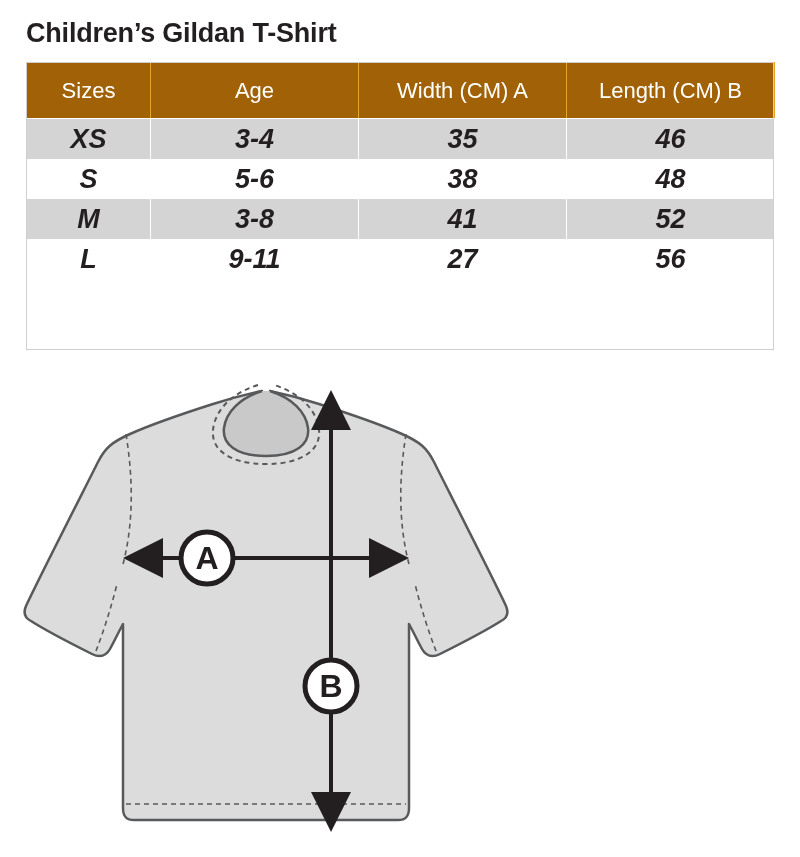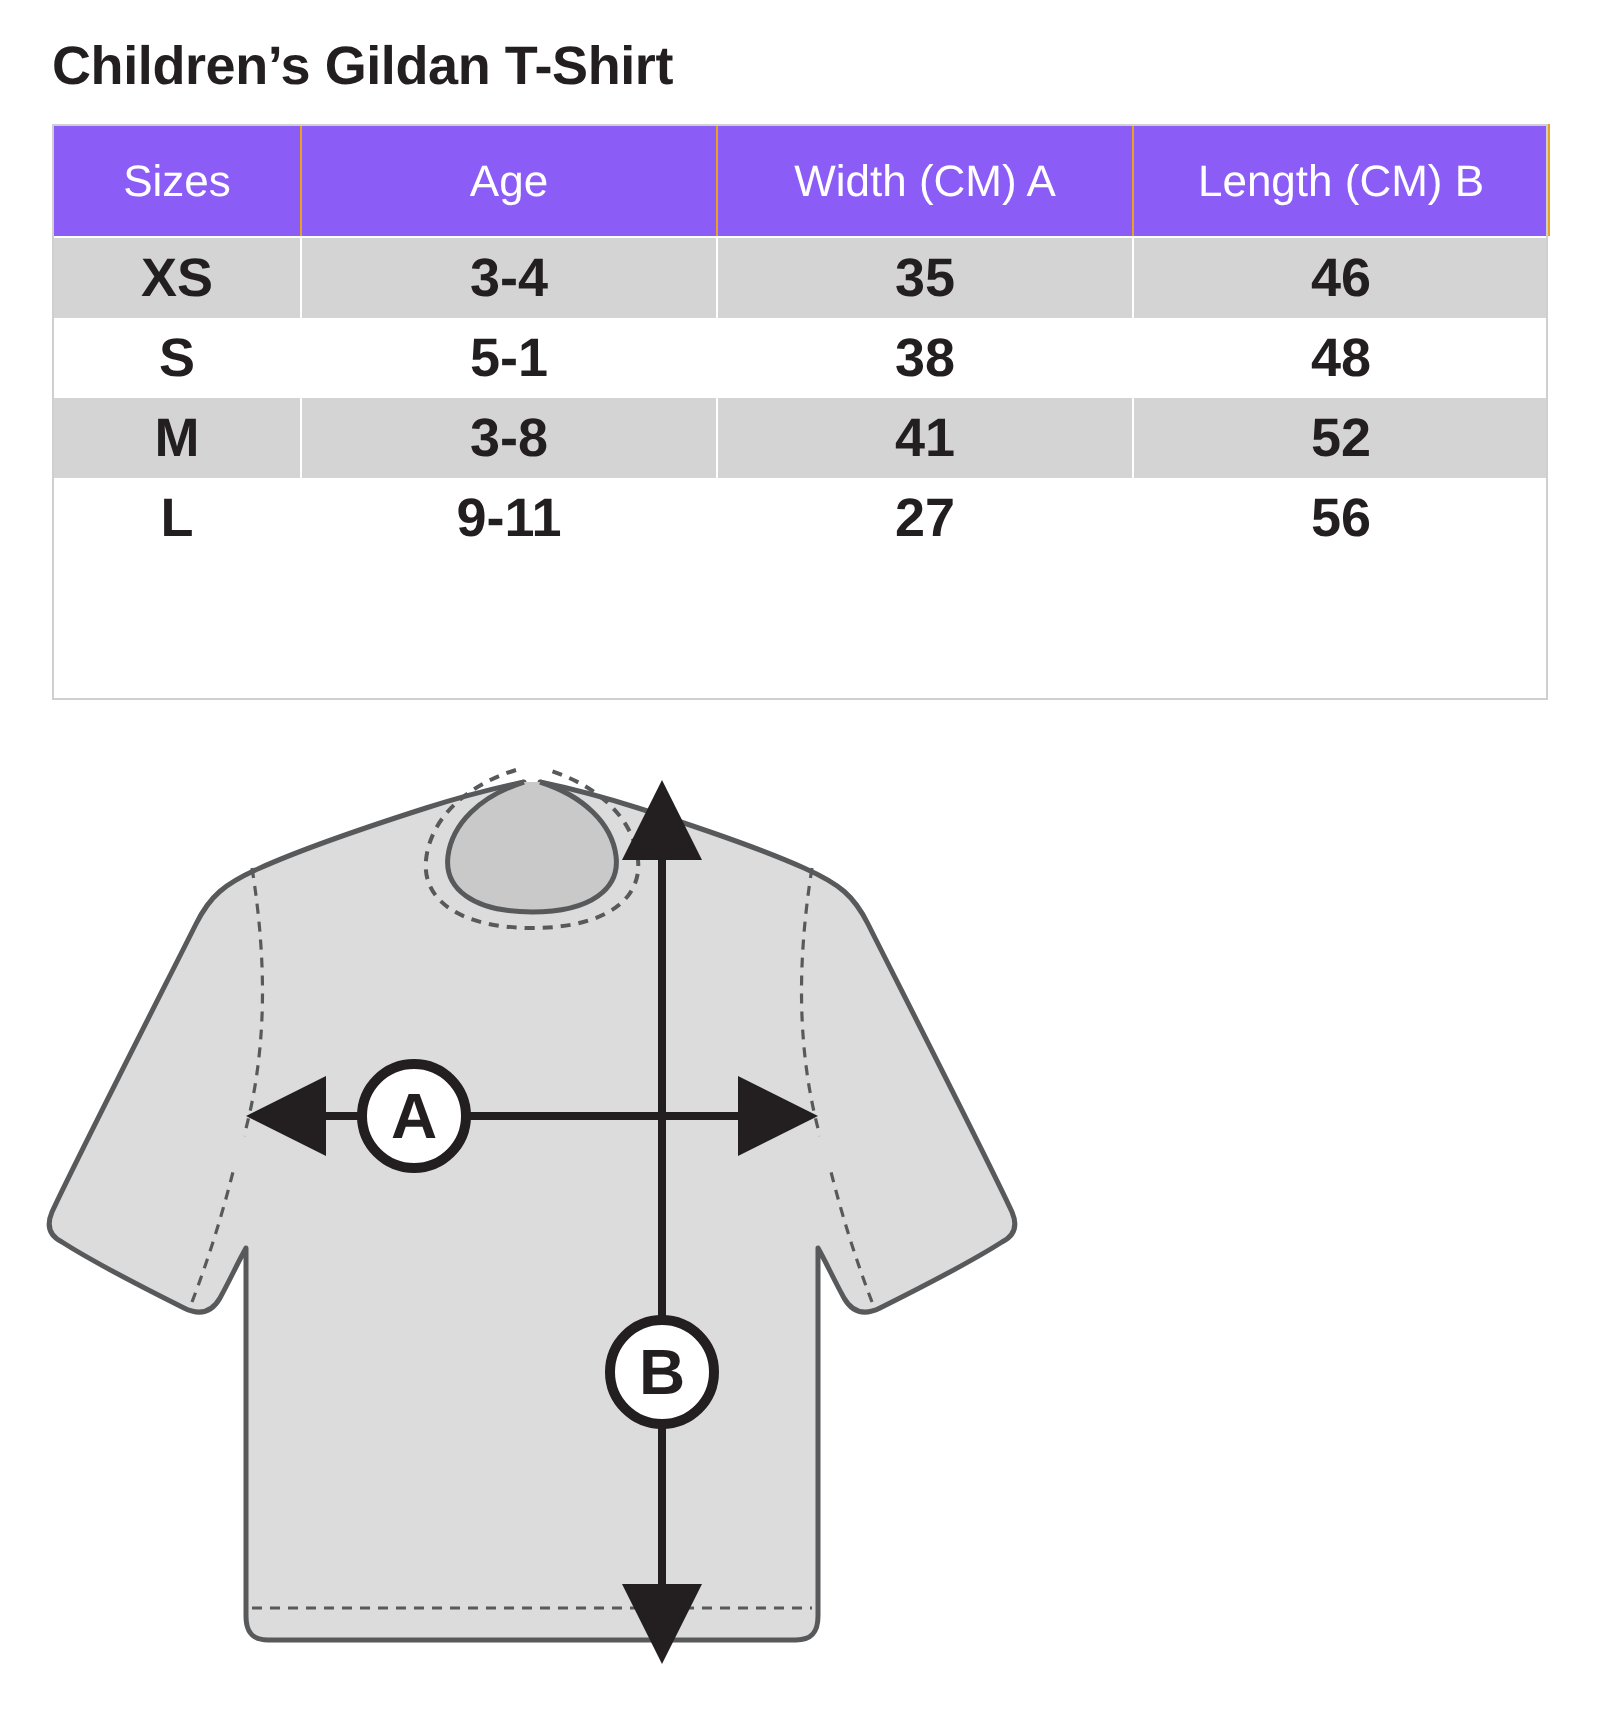--- a/index.html
+++ b/index.html
@@ -39,37 +39,38 @@
     border-collapse: collapse;
     table-layout: fixed;
   }
   table.size-table th,
   table.size-table td {
     border: 1px solid #ffffff;
     text-align: center;
     padding: 0;
   }
   table.size-table thead th {
-    background: #8b5cf6;
+    background: #a16207;
     color: #ffffff;
     font-size: 22px;
     font-weight: normal;
     height: 55px;
     border: 1px solid #e8a125;
     border-bottom: 1px solid #ffffff;
   }
   table.size-table tbody td {
     font-size: 27px;
     font-weight: bold;
     height: 40px;
     color: #231f20;
     border-left: 1px solid #ffffff;
     border-right: 1px solid #ffffff;
     border-top: 0;
     border-bottom: 0;
+    font-style: italic;
   }
   table.size-table tbody tr.shaded td {
     background: #d4d4d4;
   }
   table.size-table tbody tr.plain td {
     background: #ffffff;
   }
   .col-0 { width: 124px; }
   .col-1 { width: 208px; }
   .col-2 { width: 208px; }
@@ -118,21 +119,21 @@
     </thead>
     <tbody>
       <tr class="shaded">
         <td>XS</td>
         <td>3-4</td>
         <td>35</td>
         <td>46</td>
       </tr>
       <tr class="plain">
         <td>S</td>
-        <td>5-1</td>
+        <td>5-6</td>
         <td>38</td>
         <td>48</td>
       </tr>
       <tr class="shaded">
         <td>M</td>
         <td>3-8</td>
         <td>41</td>
         <td>52</td>
       </tr>
       <tr class="plain">

